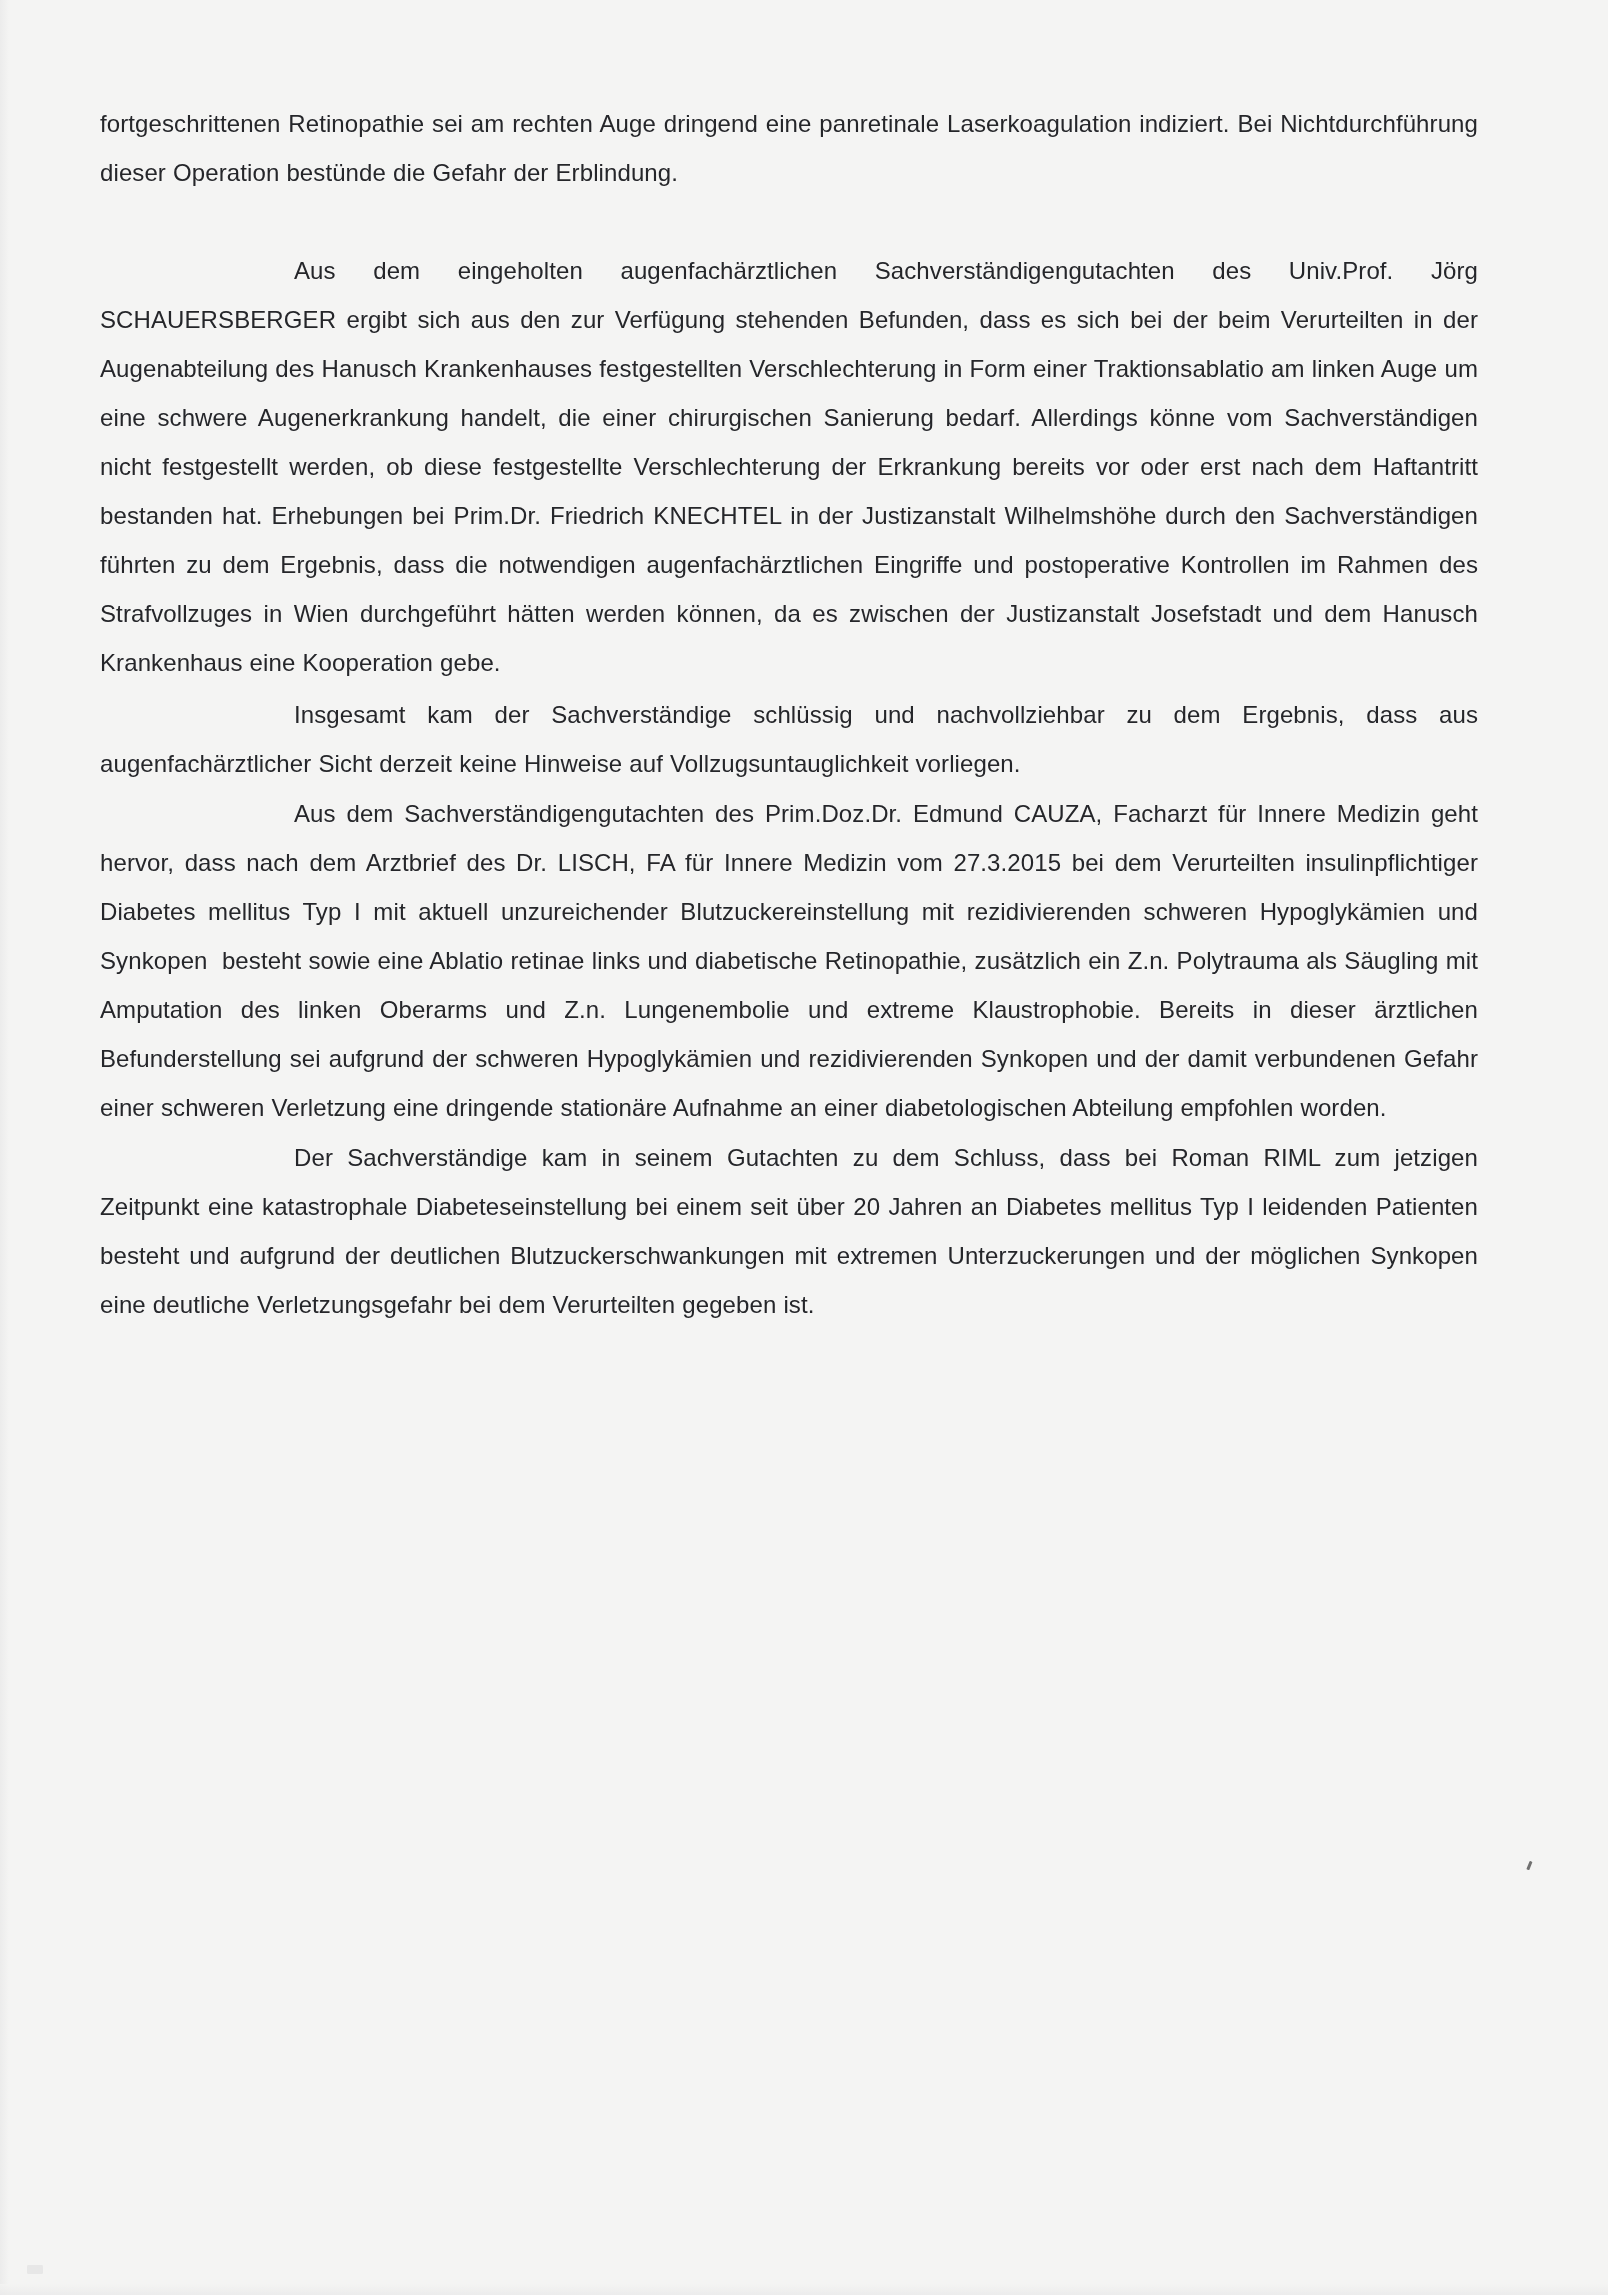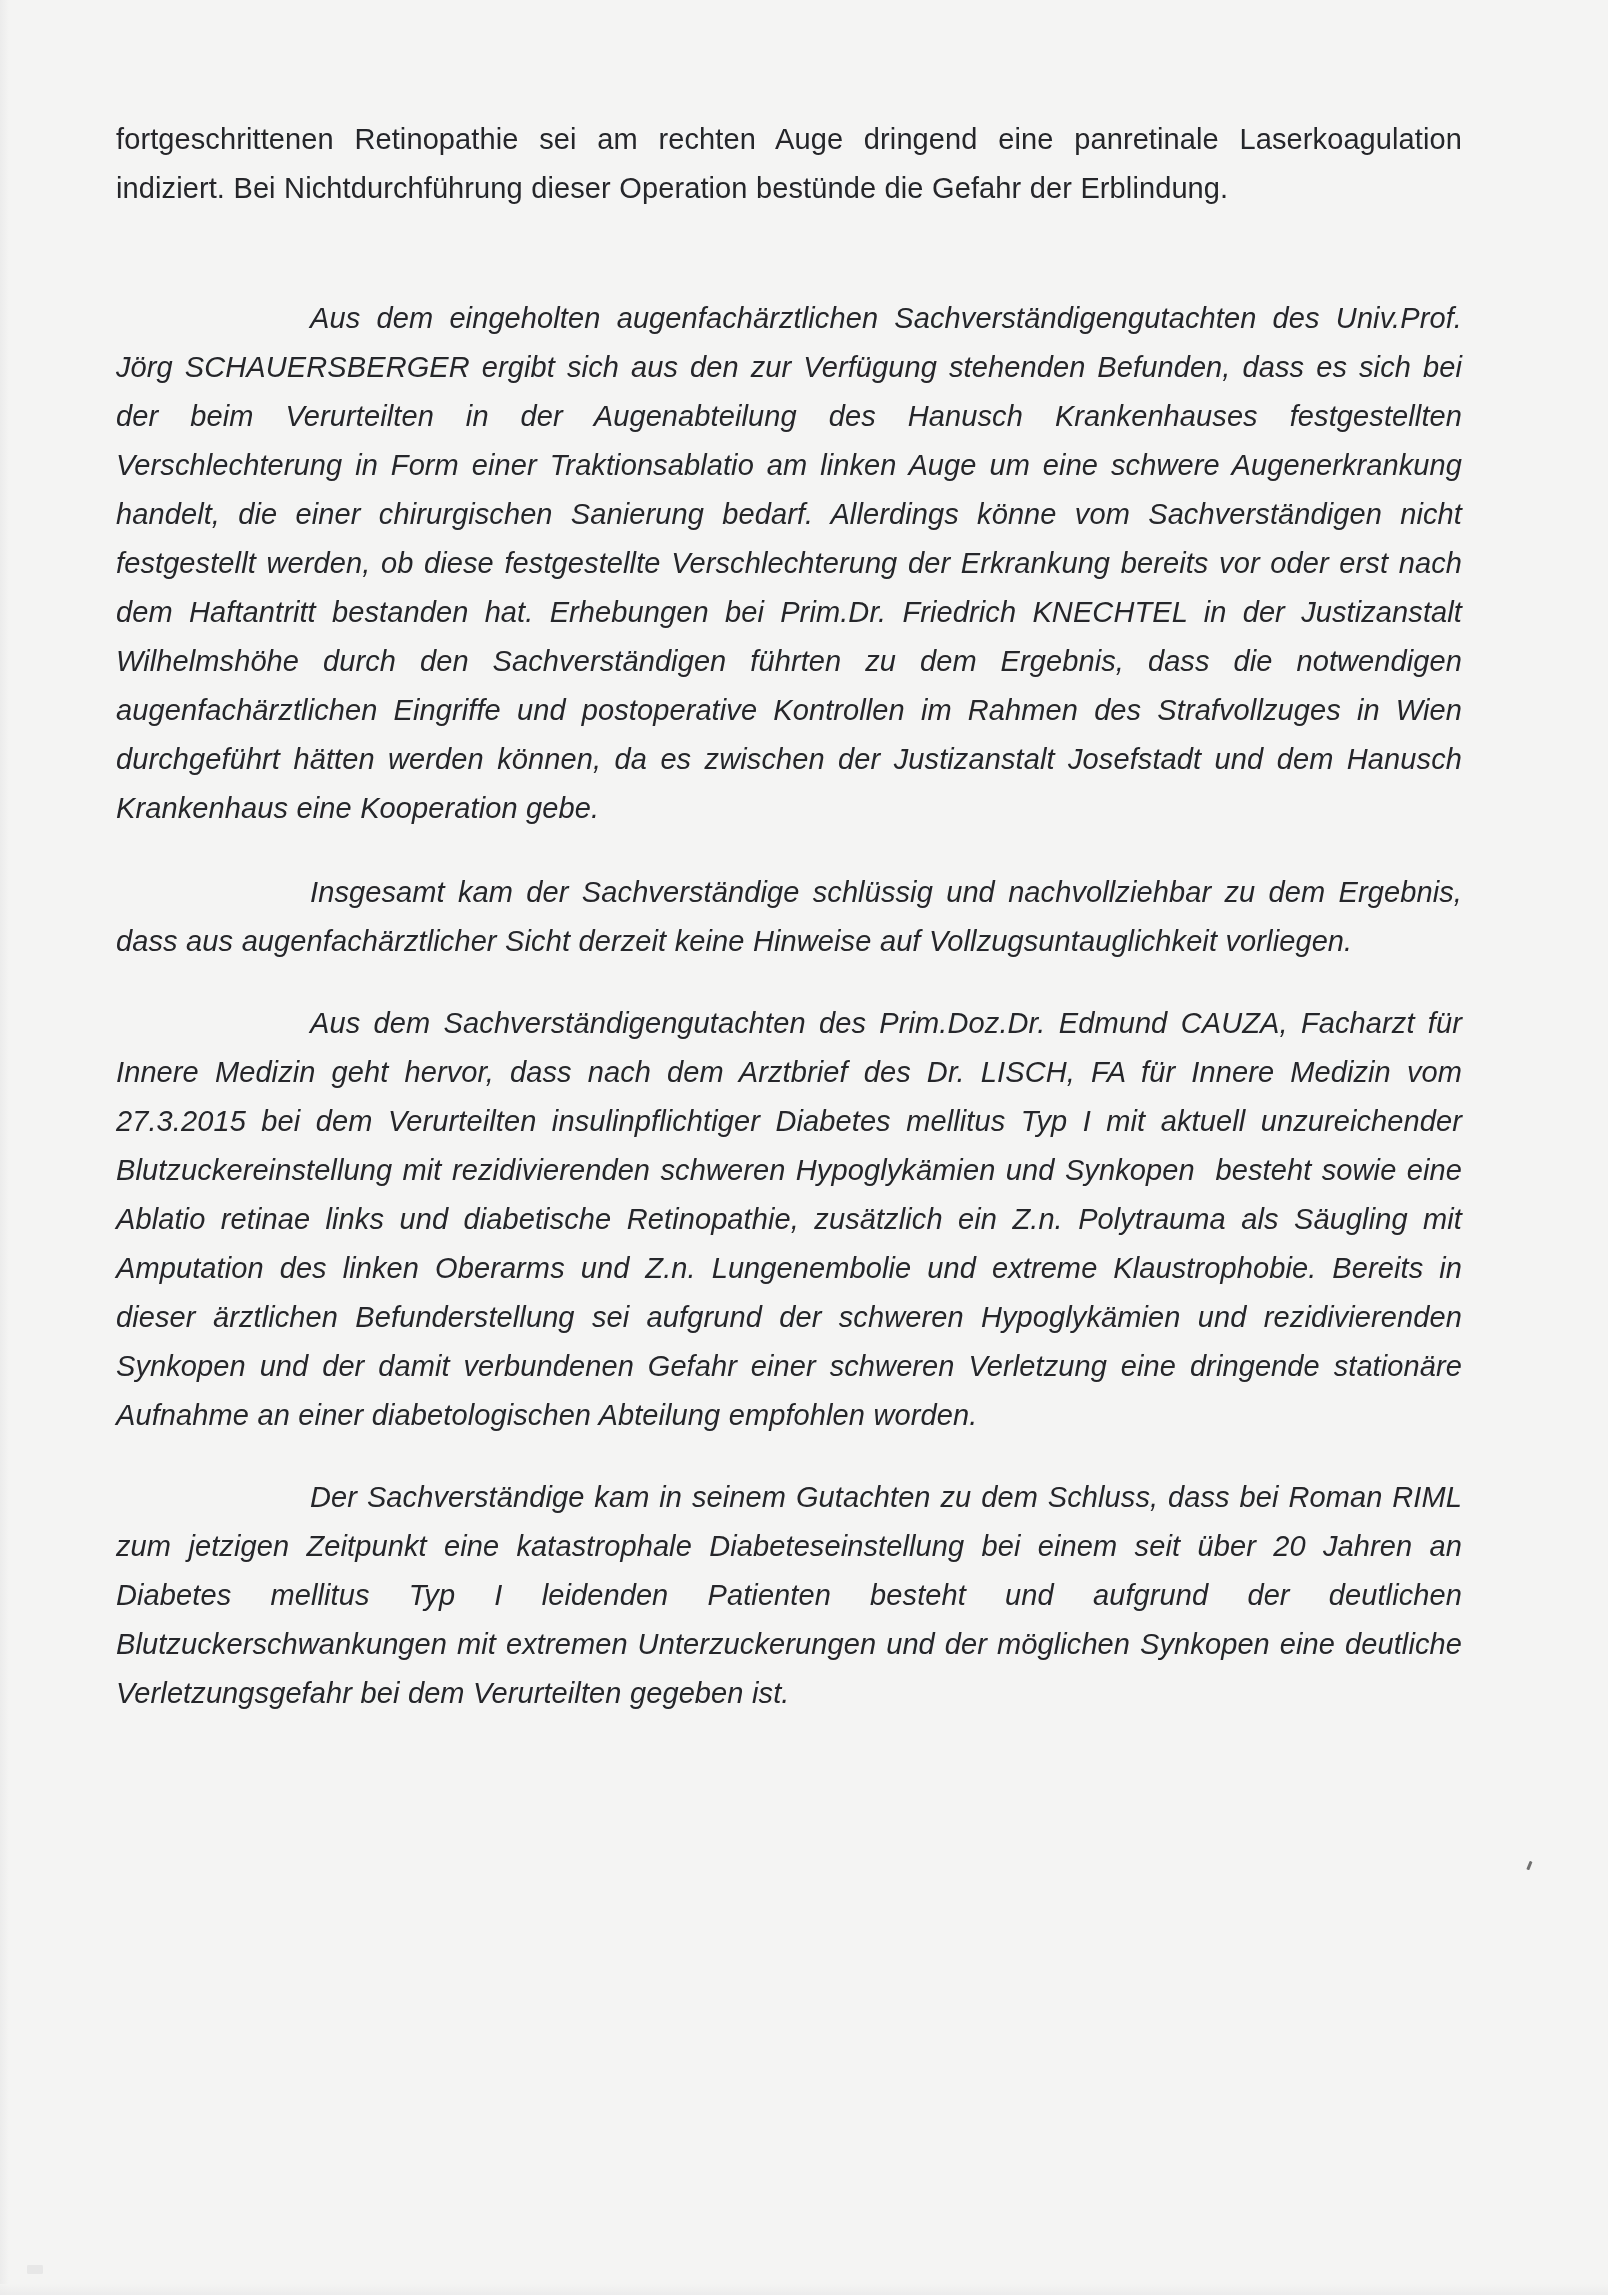--- a/index.html
+++ b/index.html
@@ -40,34 +40,33 @@
   }
 
   .text-column {
     position: absolute;
     left: 100px;
     top: 99px;
     width: 1378px;
   }
 
   p.body-par {
-    margin: 16px;
-    font-size: 29px;
+    margin: 0;
+    font-size: 24px;
     line-height: 49px;
     color: #25262a;
     text-align: justify;
     text-justify: inter-word;
     letter-spacing: 0.1px;
     word-spacing: 0.3px;
     white-space: pre-wrap;
   }
 
   p.body-par.indented {
     text-indent: 194px;
-    font-style: italic;
   }
 
   
   .gap-lg { height: 49px; }
   .gap-sm { height: 1.3px; }
 
   
   .speck {
     position: absolute;
     left: 1528px;

